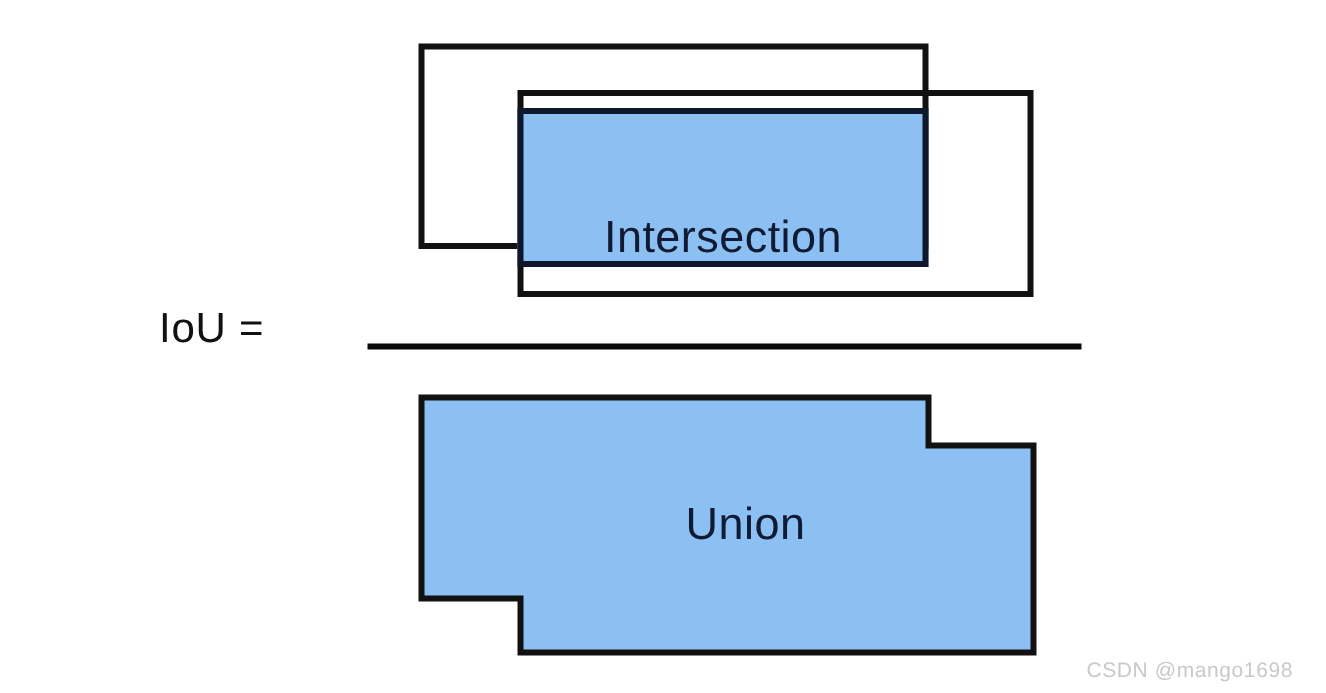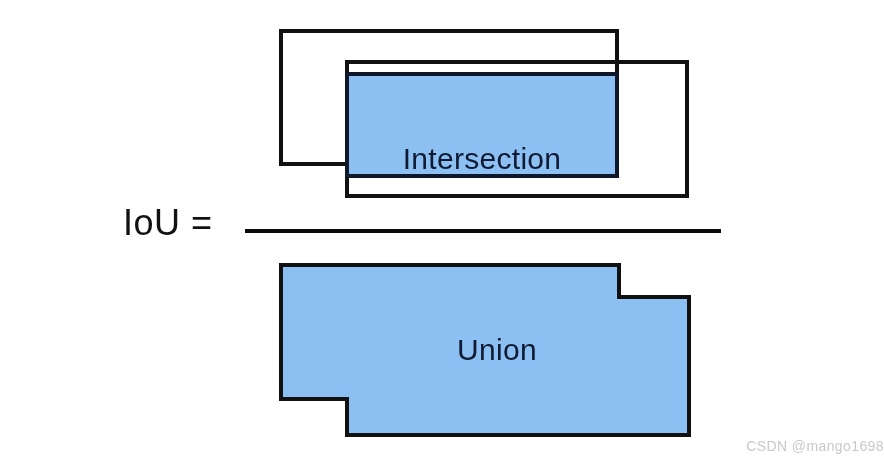--- a/index.html
+++ b/index.html
@@ -15,23 +15,23 @@
     position: relative;
     width: 884px;
     height: 462px;
     background: #ffffff;
     overflow: hidden;
   }
 
   
   .formula-label {
     position: absolute;
-    left: 123px;
+    left: 106px;
     top: 205px;
-    font-size: 36px;
+    font-size: 28px;
     font-weight: 500;
     color: #111111;
     letter-spacing: 0.5px;
     white-space: nowrap;
     line-height: 1;
   }
   .fraction-bar {
     position: absolute;
     left: 245px;
     top: 229px;
@@ -100,21 +100,21 @@
     font-size: 30px;
     color: #101a33;
     letter-spacing: 0.3px;
     pointer-events: none;
     user-select: none;
   }
 
   
   .watermark {
     position: absolute;
-    right: 0;
+    right: 22px;
     bottom: 8px;
     font-size: 14px;
     color: #c9c9c9;
     letter-spacing: 0.4px;
     user-select: none;
     white-space: nowrap;
     margin-top: 27px;
   }
 </style>
 </head>

